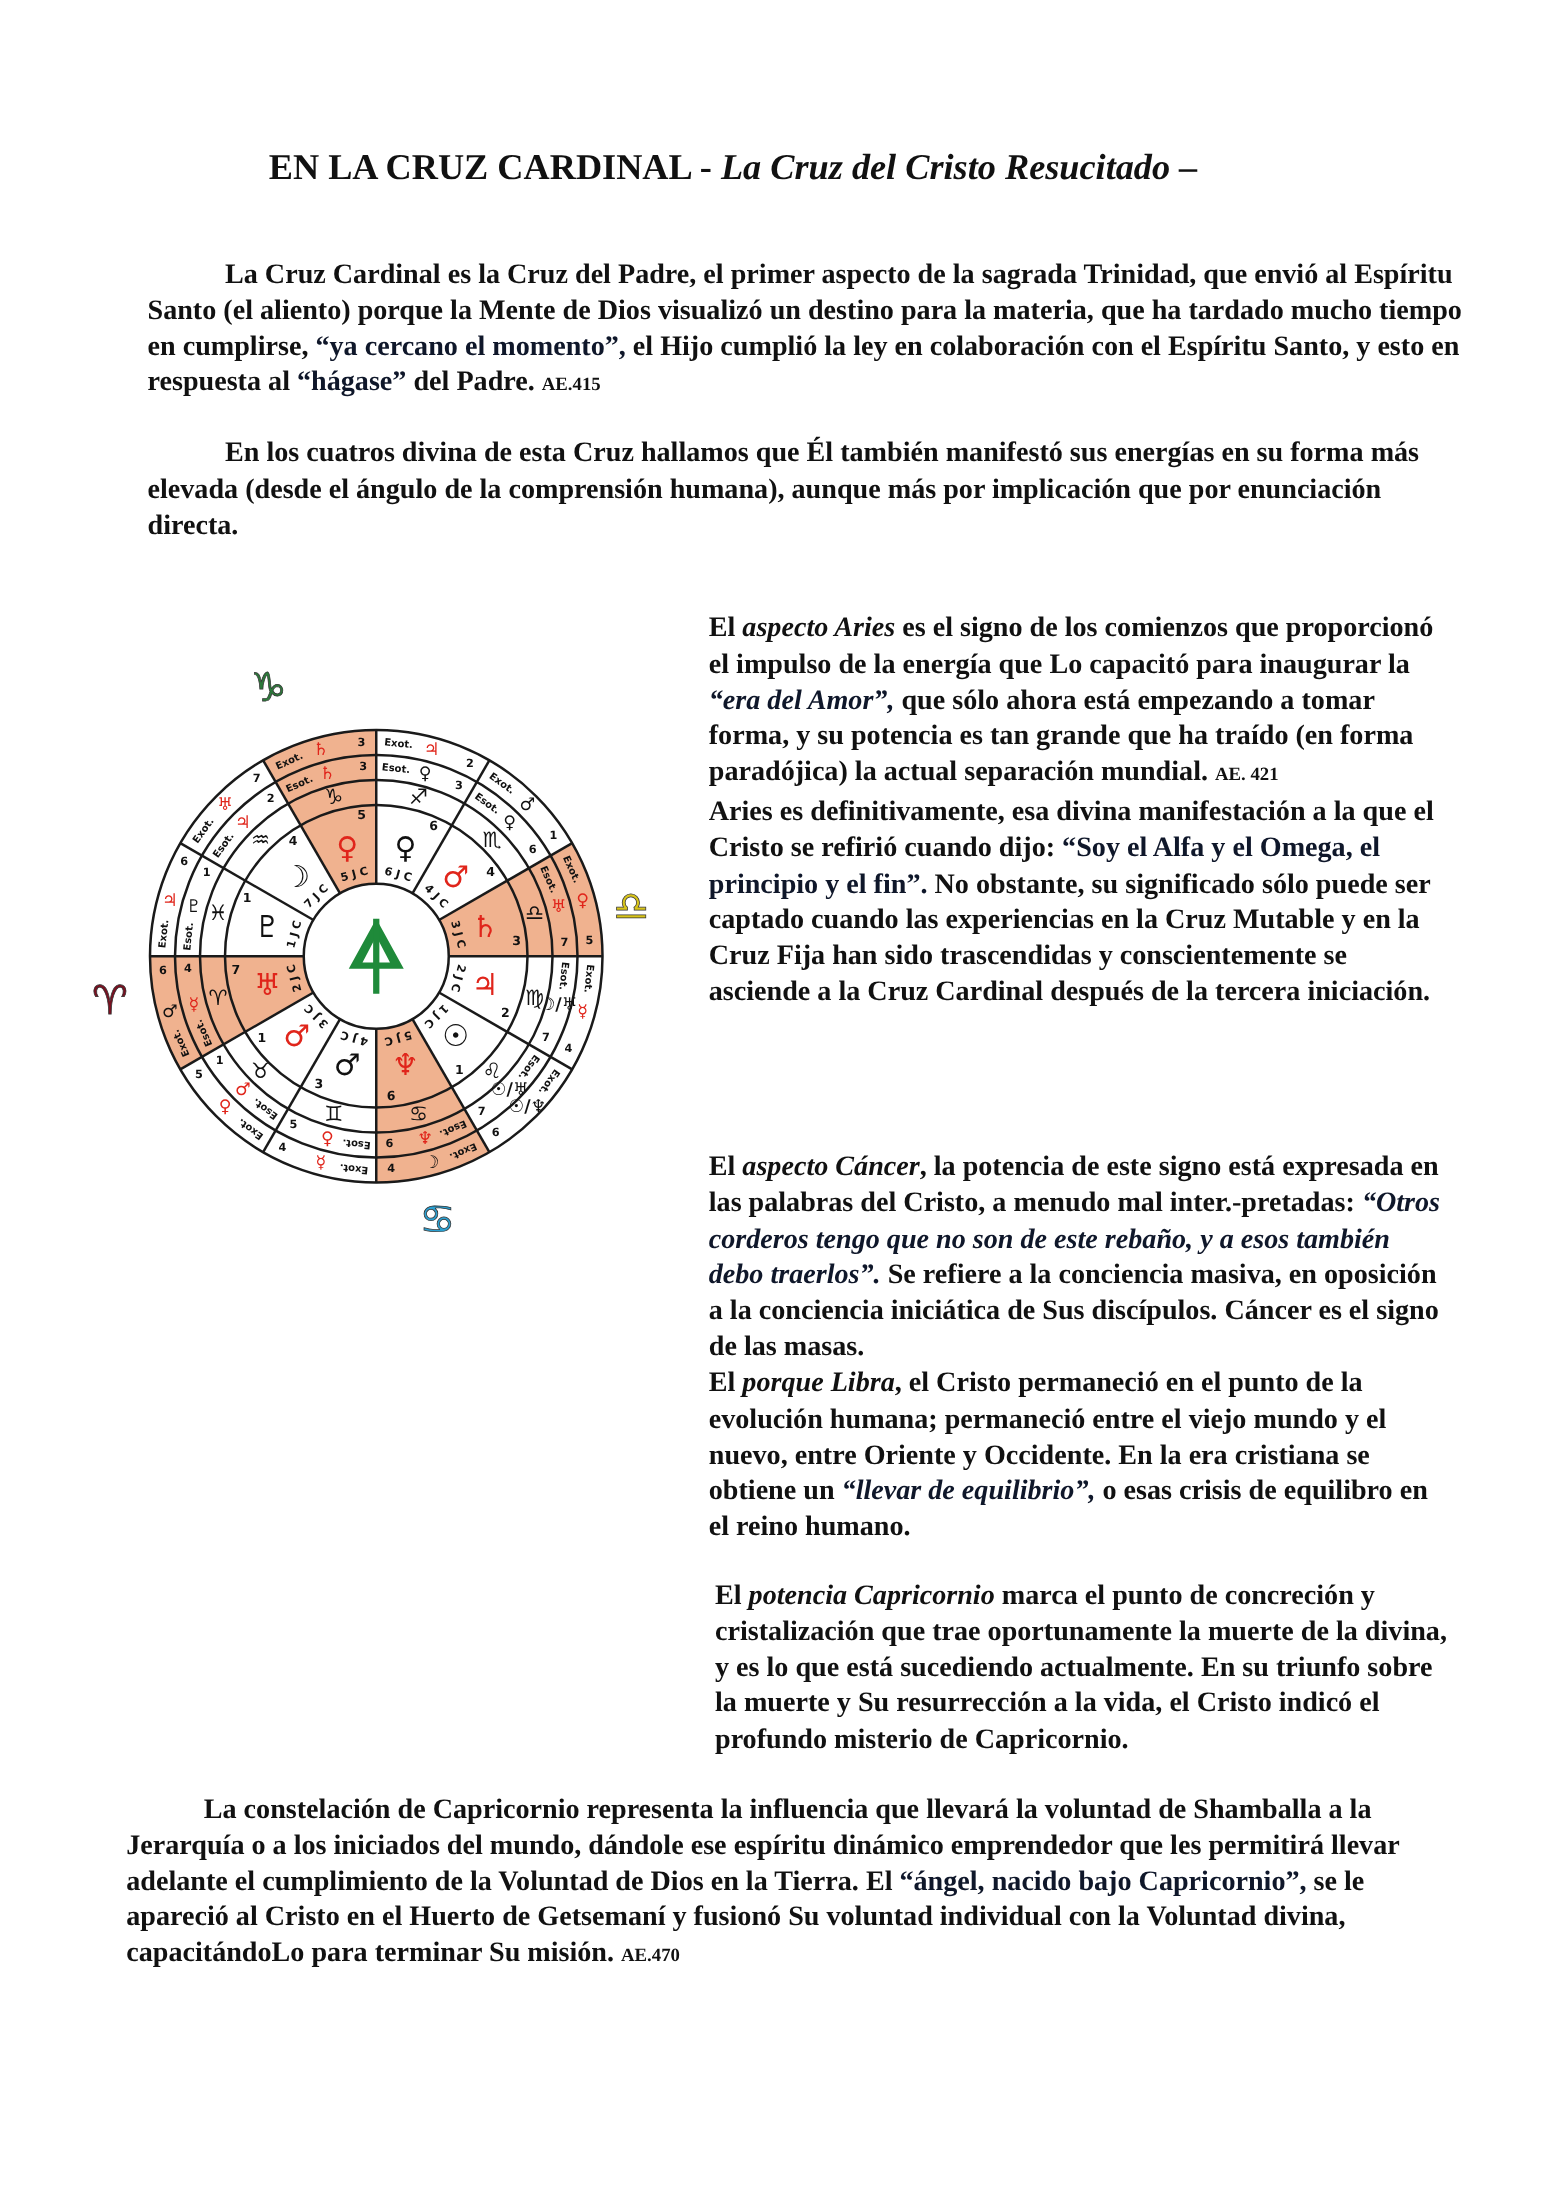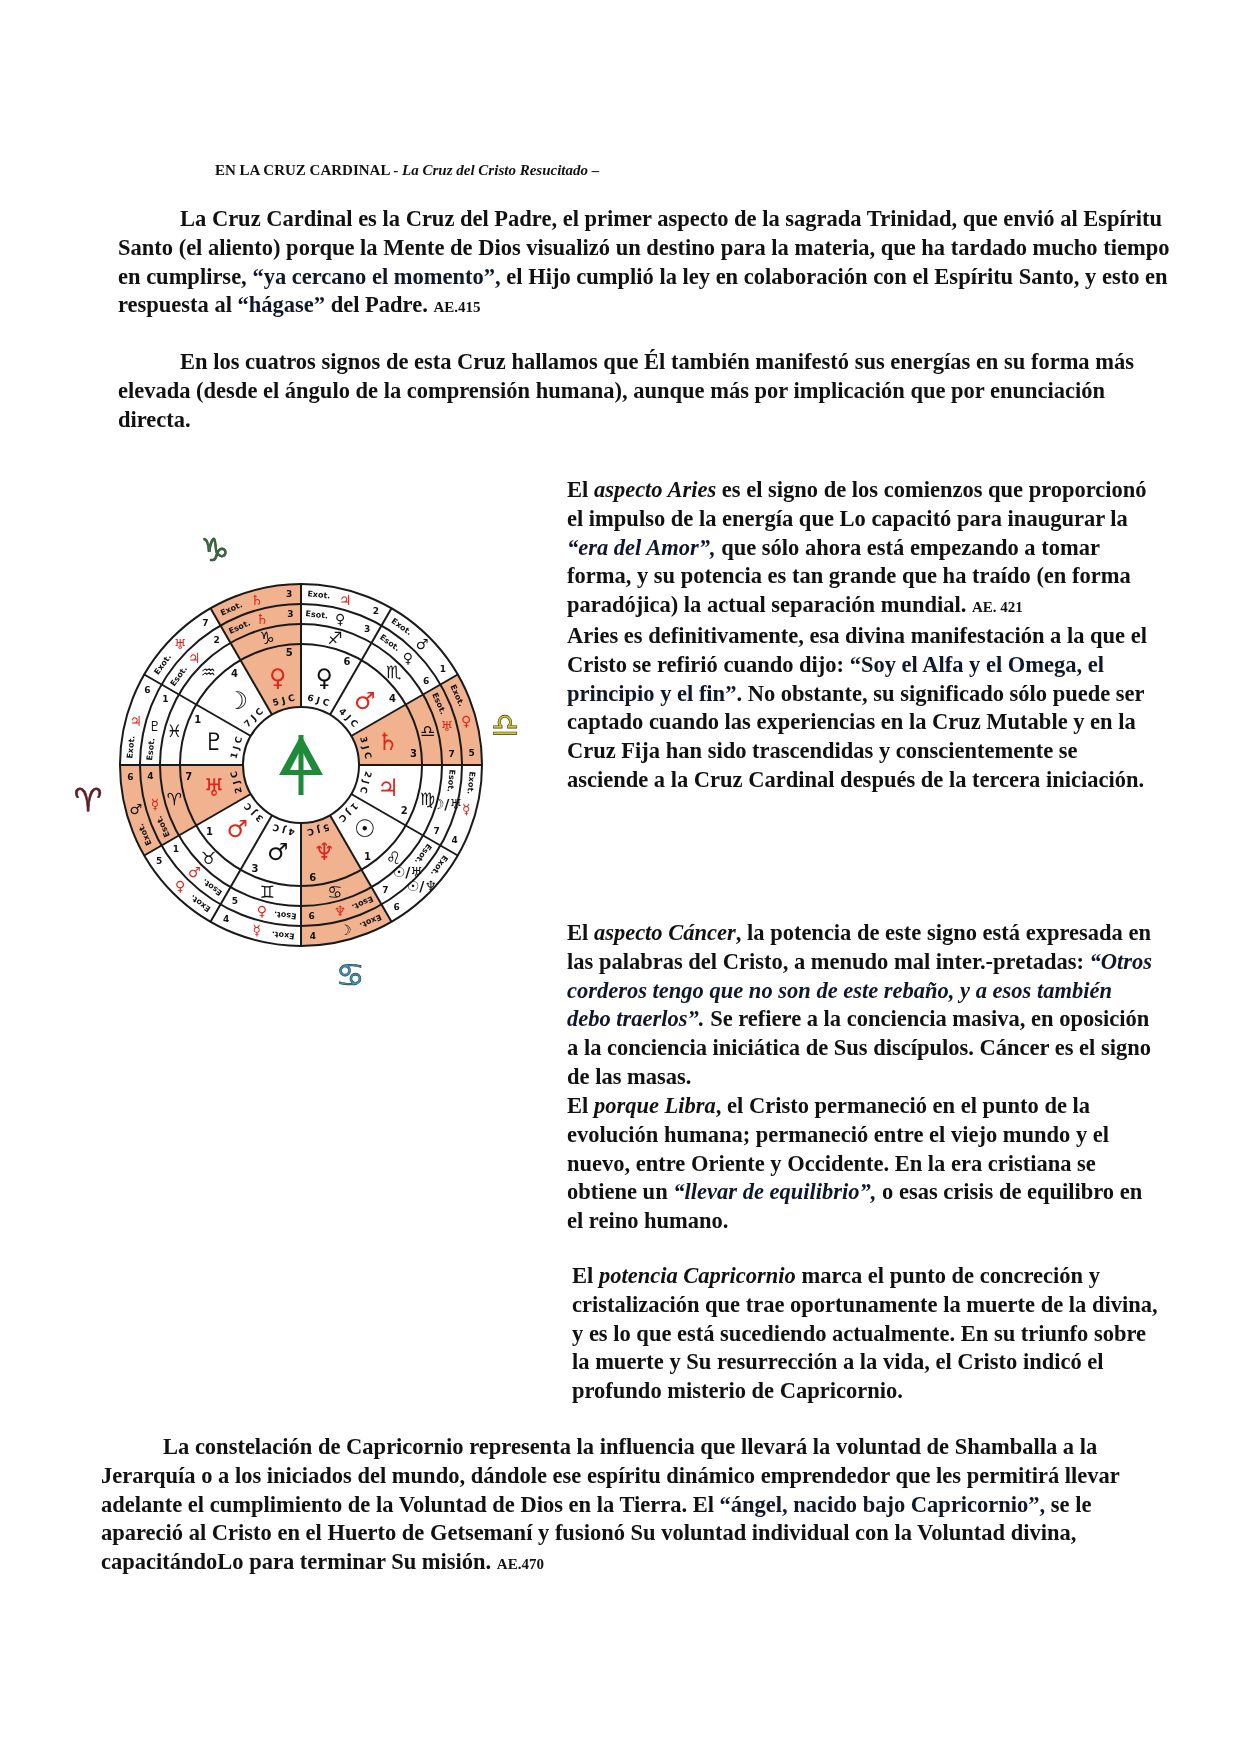--- a/index.html
+++ b/index.html
@@ -1,24 +1,24 @@
 <!DOCTYPE html>
 <html><head>
 <meta charset="utf-8">
 <style>
   html, body { margin: 0; padding: 0; background: #ffffff; }
   body { width: 1240px; height: 1755px; position: relative; overflow: hidden;
          font-family: "Liberation Serif", "DejaVu Serif", serif; color: #111; }
-  .title { position: absolute; left: 215px; top: 118px; font-size: 15px; font-weight: bold; white-space: nowrap; margin-top: 44px; }
+  .title { position: absolute; left: 215px; top: 118px; font-size: 29px; font-weight: bold; white-space: nowrap; }
   .title .sub { font-style: italic; }
   .para { position: absolute; font-size: 22.5px; font-weight: bold; line-height: 28.8px; margin: 0; }
   .p1 { left: 118px; top: 205px; width: 1060px; }
   .p2 { left: 118px; top: 348px; width: 1060px; }
   .col { left: 567px; width: 590px; }
-  .p3 { top: 476px; }
+  .p3 { top: 488px; }
   .p4 { top: 919px; }
   .p5 { top: 1092px; }
   .p6 { left: 572px; top: 1262px; width: 590px; }
   .p7 { left: 101px; top: 1433px; width: 1060px; }
   .indent { display: inline-block; width: 62px; }
   .red { color: #0f172a; }
   .it { font-style: italic; }
   .ref { font-size: 15px; font-weight: bold; }
   .wheel { position: absolute; left: 60px; top: 520px; width: 500px; height: 480px; }
   .wheel svg { width: 500px; height: 480px; }
@@ -26,21 +26,21 @@
 </head>
 <body>
 
 <div class="title">
   <span>EN LA CRUZ CARDINAL - </span>
   <span class="sub">La Cruz del Cristo Resucitado –</span>
 </div>
 
 <p class="para p1"><span class="indent"></span><span>La Cruz Cardinal es la Cruz del Padre, el  primer aspecto de la sagrada Trinidad, que envió al Espíritu Santo (el aliento) porque la Mente de Dios visualizó un destino para la materia, que ha tardado mucho tiempo en cumplirse, </span><span class="red">“ya cercano el momento”,</span><span> el Hijo cumplió la ley en colaboración con el Espíritu Santo, y esto en respuesta al </span><span class="red">“hágase”</span><span> del Padre. </span><span class="ref">AE.415</span></p>
 
-<p class="para p2"><span class="indent"></span><span>En los cuatros signos de esta Cruz hallamos que Él también manifestó sus energías en su forma más elevada (desde el ángulo de la comprensión humana), aunque más por implicación que por enunciación directa.</span></p>
+<p class="para p2"><span class="indent"></span><span>En los cuatros divina de esta Cruz hallamos que Él también manifestó sus energías en su forma más elevada (desde el ángulo de la comprensión humana), aunque más por implicación que por enunciación directa.</span></p>
 
 <div class="wheel">
   <svg id="wheel-svg" viewBox="0 0 500 480" xmlns="http://www.w3.org/2000/svg">
       <path d="M397.7505980849834,154.5 A181,181 0 0 1 422,245 L299,245 A58,58 0 0 0 291.2294734194974,216 Z" fill="#f0b28f" stroke="none"></path>
       <path d="M331.5,401.7505980849834 A181,181 0 0 1 241,426 L241,303 A58,58 0 0 0 270,295.2294734194974 Z" fill="#f0b28f" stroke="none"></path>
       <path d="M84.24940191501659,335.5 A181,181 0 0 1 60,245.00000000000003 L183,245 A58,58 0 0 0 190.77052658050255,274 Z" fill="#f0b28f" stroke="none"></path>
       <path d="M150.49999999999991,88.24940191501665 A181,181 0 0 1 240.99999999999997,64 L241,187 A58,58 0 0 0 211.99999999999997,194.77052658050258 Z" fill="#f0b28f" stroke="none"></path>
       <circle cx="241" cy="245" r="58" fill="none" stroke="#1a1a1a" stroke-width="2"></circle>
       <circle cx="241" cy="245" r="121" fill="none" stroke="#1a1a1a" stroke-width="2"></circle>
       <circle cx="241" cy="245" r="141" fill="none" stroke="#1a1a1a" stroke-width="2"></circle>

